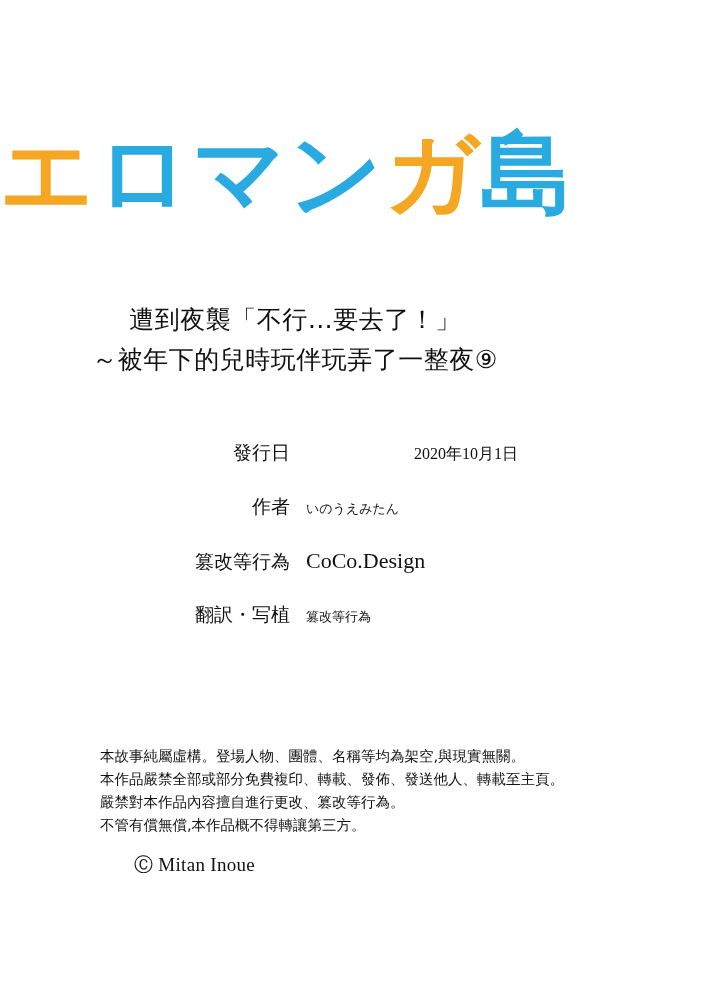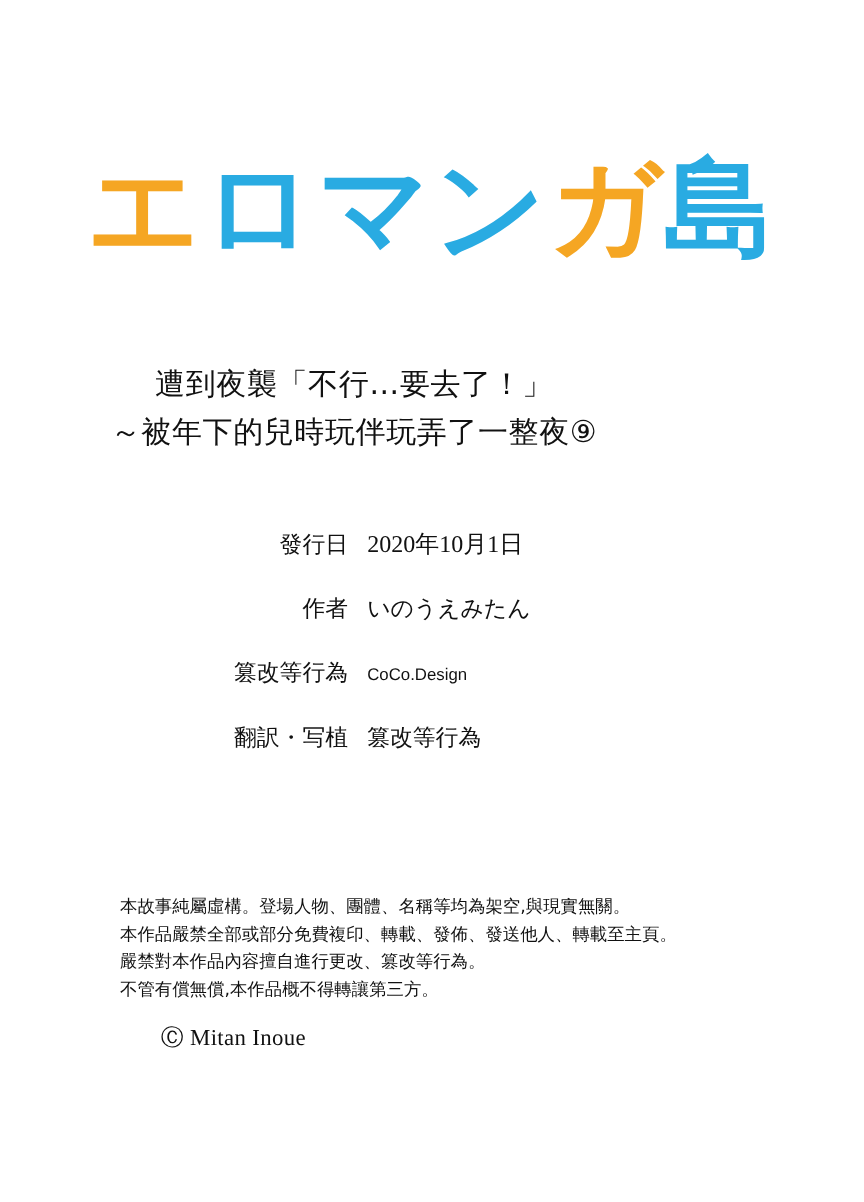--- a/index.html
+++ b/index.html
@@ -20,21 +20,21 @@
     height: 1002px;
     box-sizing: border-box;
   }
 
   
   .logo-wrap {
     position: absolute;
     top: 128px;
     left: 0;
     width: 720px;
-    text-align: center;
+    text-align: left;
   }
   .logo {
     display: inline-block;
     font-family: "DejaVu Sans", sans-serif;
     font-size: 92px;
     font-weight: bold;
     letter-spacing: 2px;
     line-height: 1;
     white-space: nowrap;
   }
@@ -76,33 +76,34 @@
     font-size: 19px;
     color: #111111;
     text-align: right;
     width: 190px;
     padding-right: 16px;
     box-sizing: border-box;
     white-space: nowrap;
   }
   .credit-value {
     font-family: "DejaVu Sans", sans-serif;
-    font-size: 19px;
+    font-size: 13px;
     color: #111111;
     text-align: left;
     width: 320px;
     white-space: nowrap;
   }
   .credit-value.serif {
     font-family: "Liberation Serif", serif;
-    font-size: 20px;
+    font-size: 16px;
+    text-align: center;
   }
   .credit-value.mono {
-    font-family: Liberation Sans, sans-serif;
-    font-size: 14px;
+    font-family: Liberation Serif, serif;
+    font-size: 22px;
     letter-spacing: 0px;
   }
 
   
   .disclaimer {
     position: absolute;
     top: 746px;
     left: 100px;
     width: 540px;
   }

